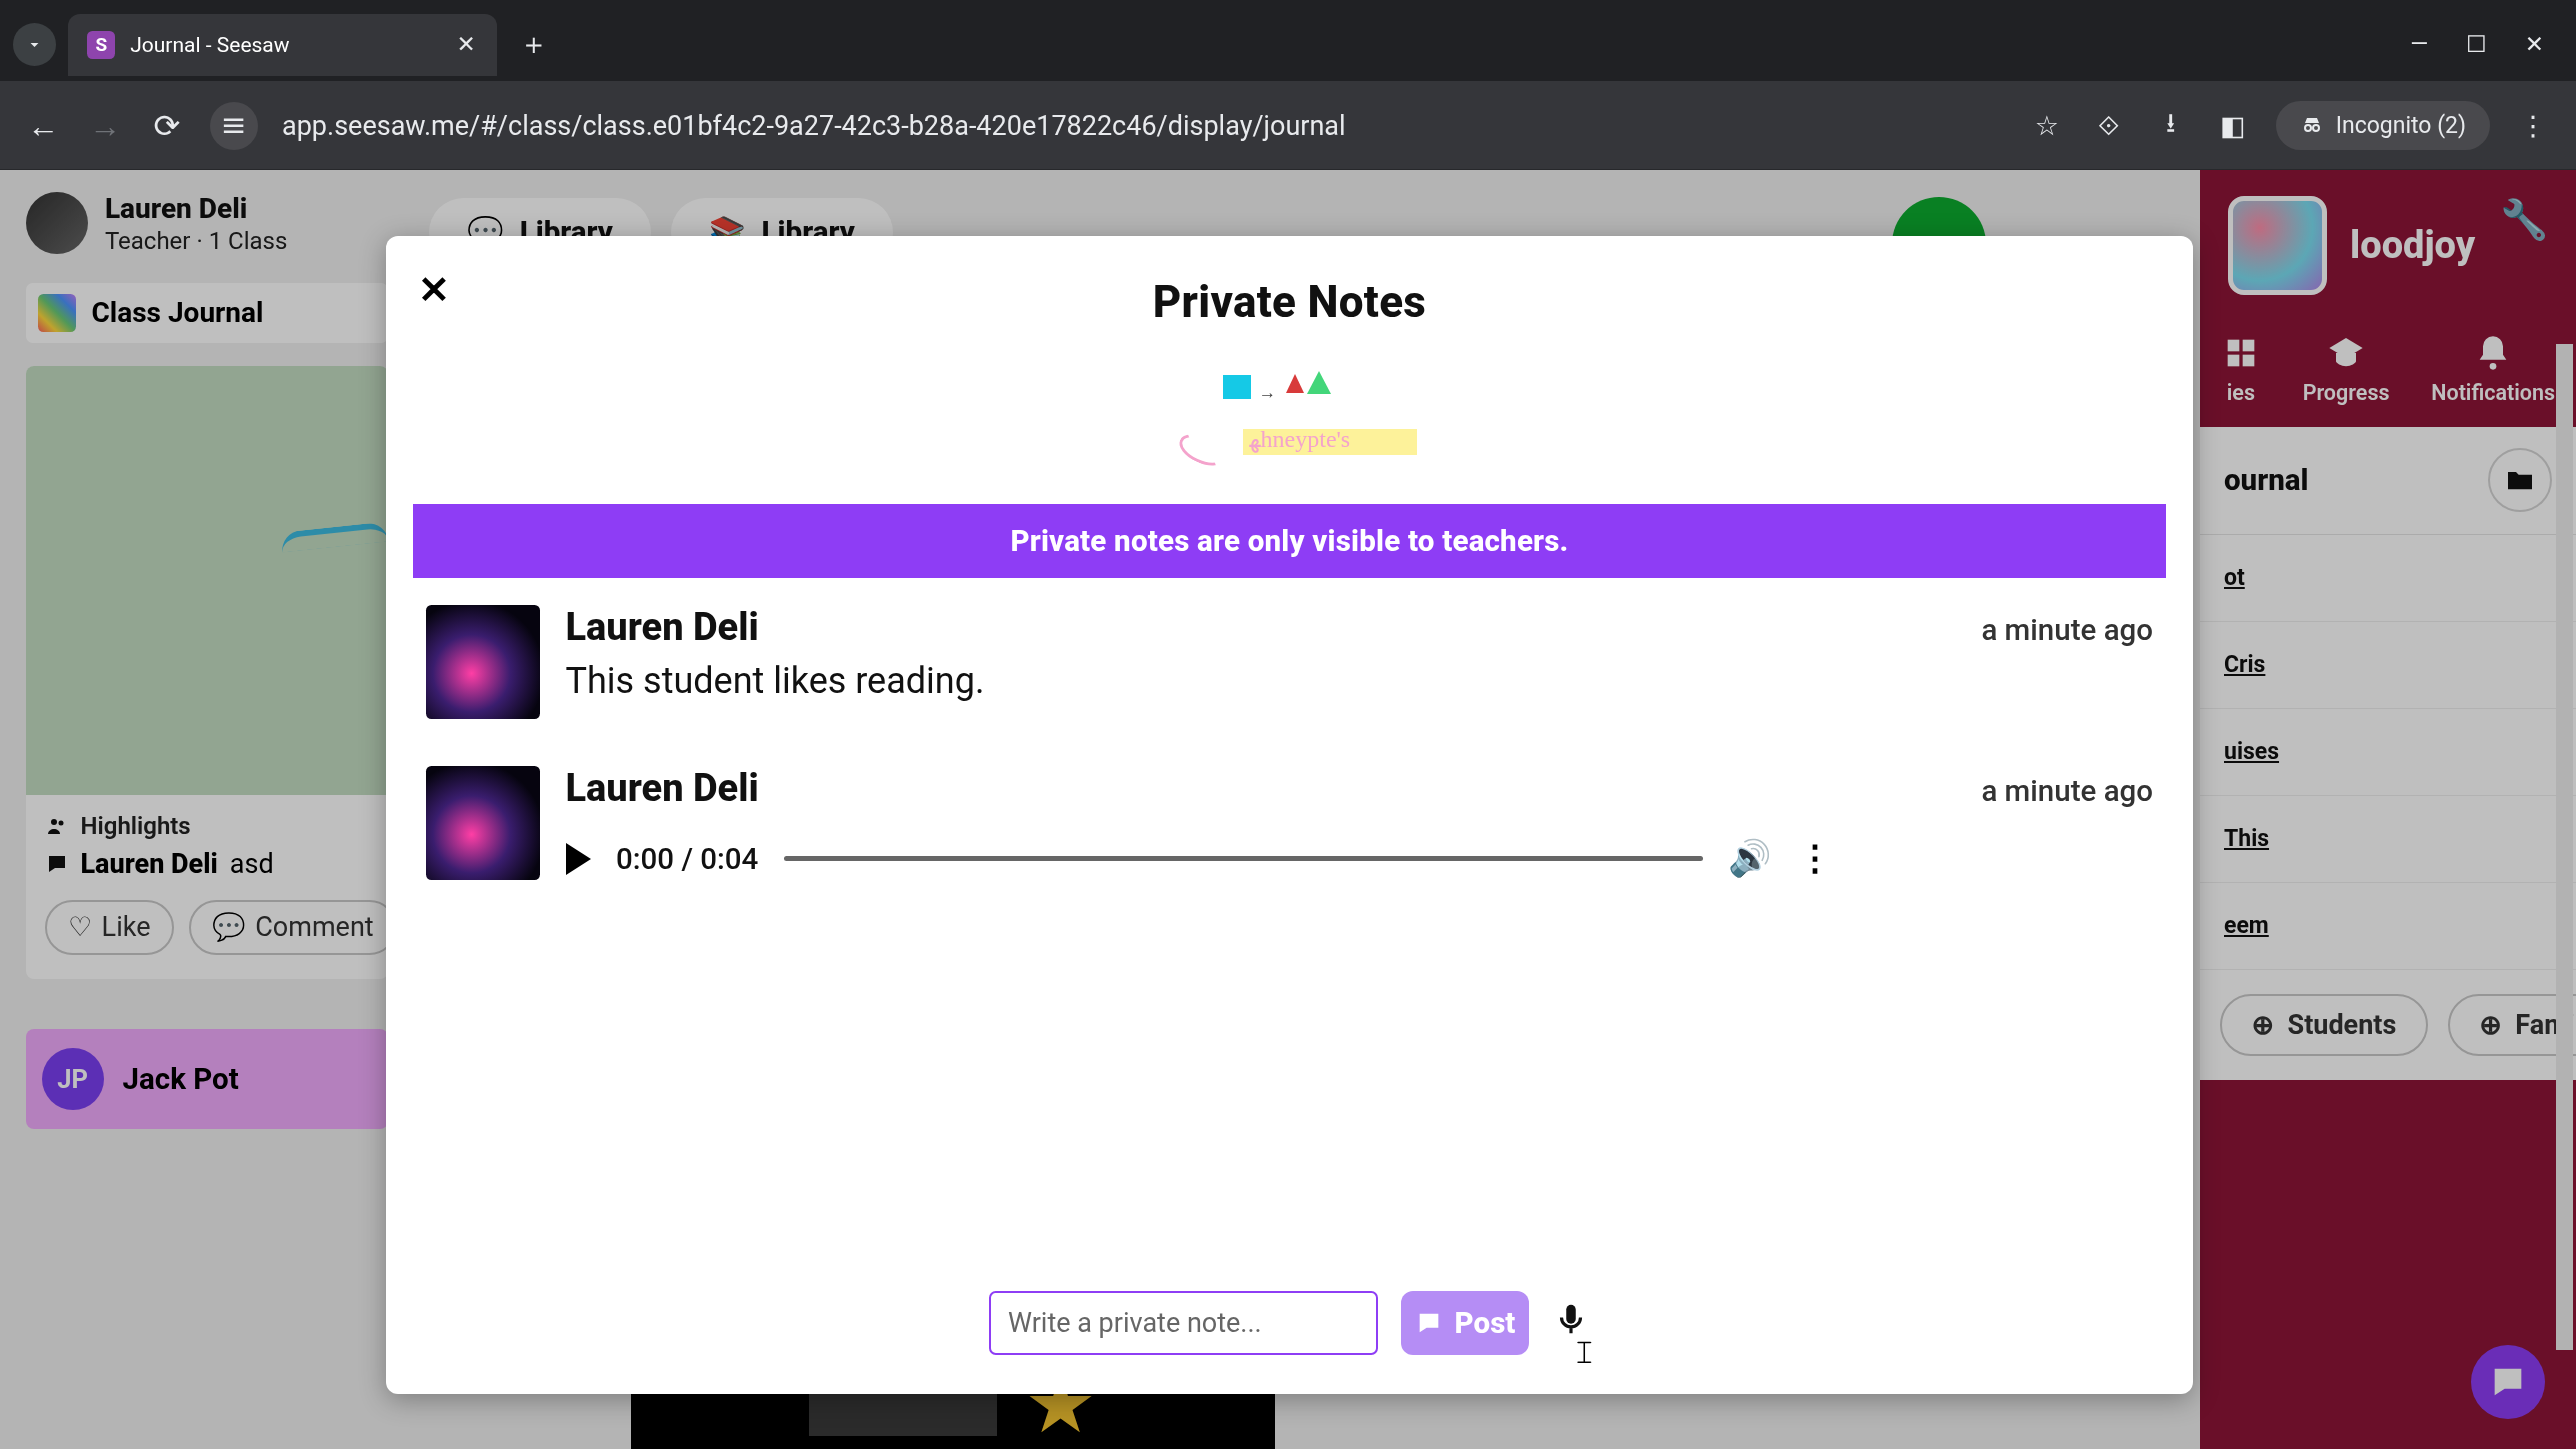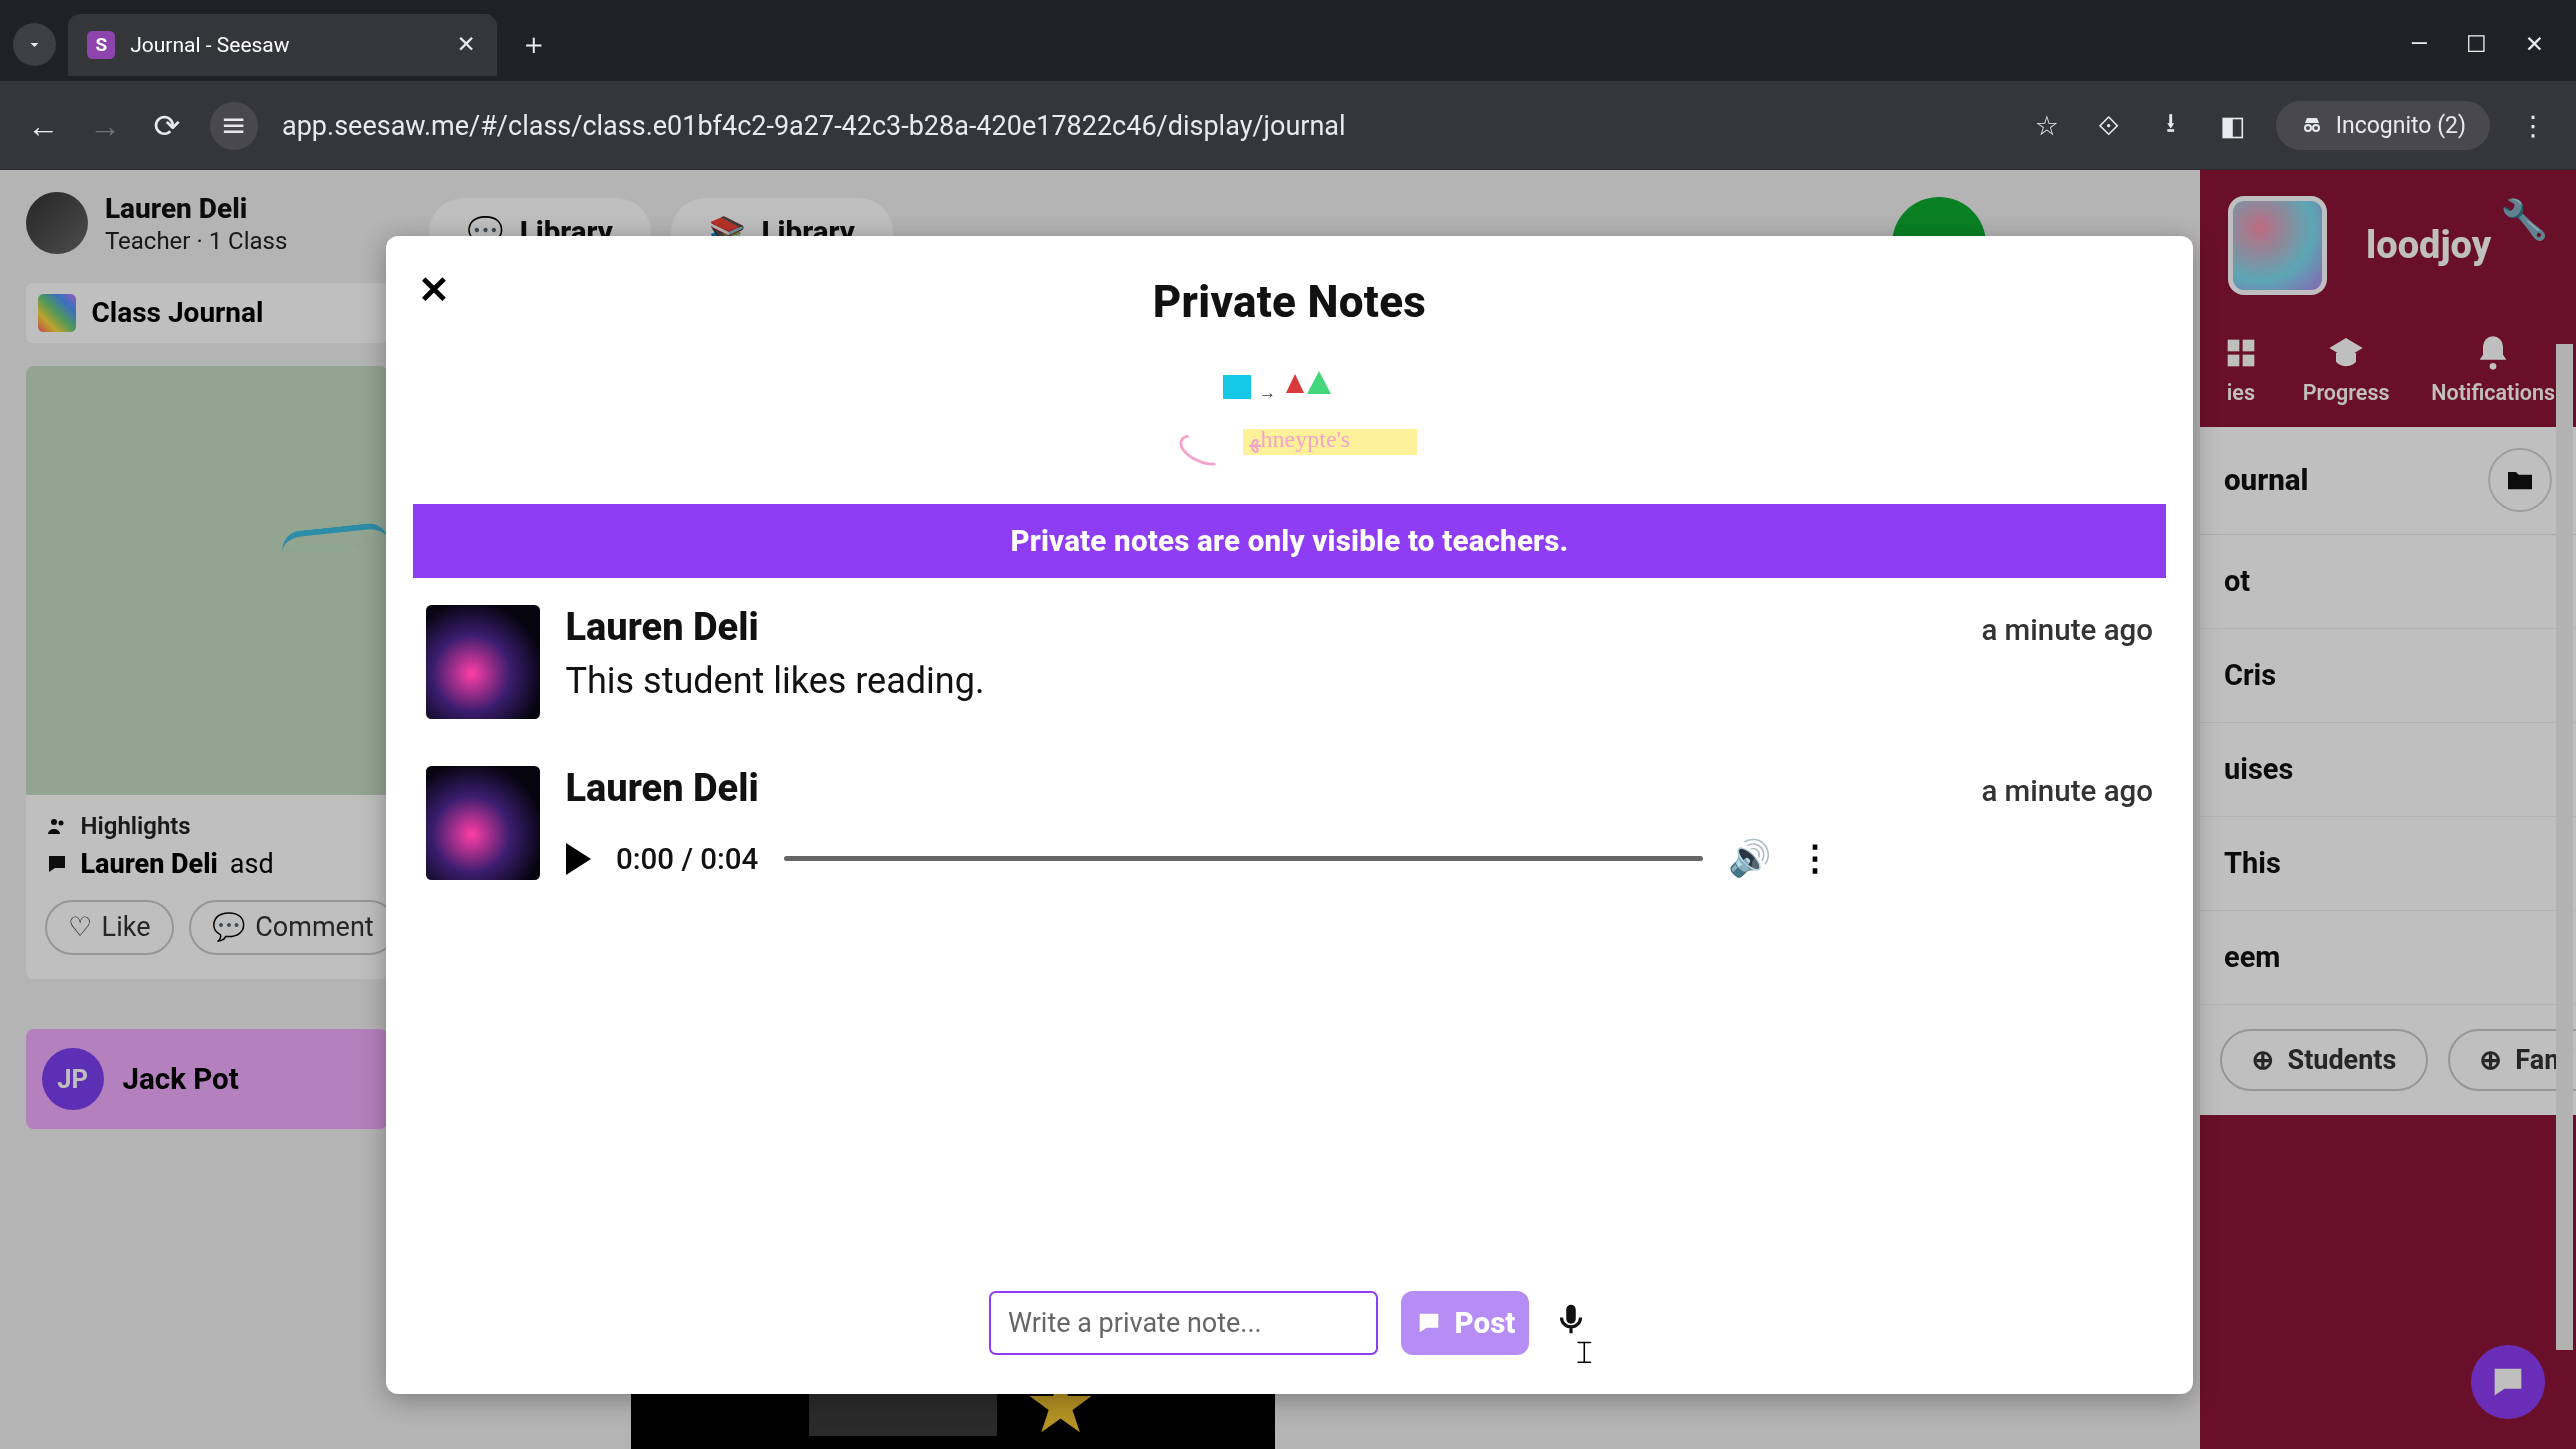--- a/index.html
+++ b/index.html
@@ -45,31 +45,31 @@
 .caption-author { font-weight: 800; }
 .post-actions { display: flex; gap: 14.8px; margin-top: 20px; }
 .pill-btn { border: 2px solid #c8c8c8; border-radius: 29.5px; padding: 9.4px 21.5px; font-size: 27px; color: #333; display: flex; align-items: center; gap: 9.4px; background: #fff; }
 
 .feed-item { margin-top: 50px; background: #f0abfc; border-radius: 8px; padding: 19px 16px; display: flex; align-items: center; gap: 19px; width: 362px; }
 .jp-avatar { width: 62px; height: 62px; border-radius: 50%; background: #7b3ff2; color: #fff; display: flex; align-items: center; justify-content: center; font-size: 25.5px; font-weight: 700; }
 .feed-name { font-size: 29.5px; font-weight: 700; }
 
 
 .right-col { position: absolute; right: 0; top: 0; width: 376px; height: 100%; background: #8e1537; }
-.class-header { display: flex; align-items: center; gap: 39px; padding: 25.5px 28px; }
+.class-header { display: flex; align-items: center; gap: 23px; padding: 25.5px 28px; }
 .class-avatar { width: 99px; height: 99px; border-radius: 16px; background: radial-gradient(circle at 30% 30%, #ff8fab, #7bdff2 60%, #b388eb); border: 5.4px solid #fff; }
 .class-name { font-size: 38px; font-weight: 800; color: #fff; }
 .wrench { position: absolute; right: 27px; top: 27px; color: #fff; font-size: 39px; }
 .tab-row { display: flex; justify-content: space-around; padding: 13.4px 0 6.7px 0; }
 .tab-item { color: #fff; text-align: center; font-size: 21.5px; font-weight: 600; }
 .tab-item svg { display: block; margin: 0 auto 6.7px auto; }
 .right-list { background: #fff; margin: 14.8px 0 0 0; }
 .right-heading { padding: 21.5px 24px; font-size: 29.5px; font-weight: 800; color: #111; display: flex; align-items: center; justify-content: space-between; border-bottom: 0.7px solid #e5e5e5; }
 .folder-icon-pill { width: 64px; height: 64px; border-radius: 50%; border: 2px solid #d5d5d5; display: flex; align-items: center; justify-content: center; font-size: 29.5px; }
-.student-row { padding: 29.5px 24px; font-size: 29px; font-weight: 700; color: #111; border-bottom: 0.7px solid #eee; }
+.student-row { padding: 29.5px 24px; font-size: 23px; font-weight: 700; color: #111; border-bottom: 0.7px solid #eee; text-decoration: underline; }
 .add-row { display: flex; gap: 20px; padding: 24px 20px; }
 .add-chip { border: 2px solid #c8c8c8; border-radius: 40px; padding: 13.4px 29.5px; font-size: 27px; font-weight: 700; display: flex; align-items: center; gap: 13.4px; color: #333; background: #fff; }
 .scrollbar-r { position: absolute; right: 2.7px; top: 174px; width: 17.4px; height: 1006px; background: #eee; }
 
 
 .nav-pills { position: absolute; left: 429px; top: 28px; display: flex; gap: 20px; }
 .nav-pill { background: #fff; border-radius: 54px; padding: 17.4px 38px; font-size: 29.5px; font-weight: 800; display: flex; align-items: center; gap: 16px; color: #111; }
 .green-fab { position: absolute; left: 1892px; top: 27px; width: 94px; height: 94px; border-radius: 50%; background: #0dab2f; }
 
 .star-strip { position: absolute; left: 631px; top: 1181px; width: 644px; height: 107px; background: #000; display: flex; align-items: center; justify-content: center; gap: 27px; }

